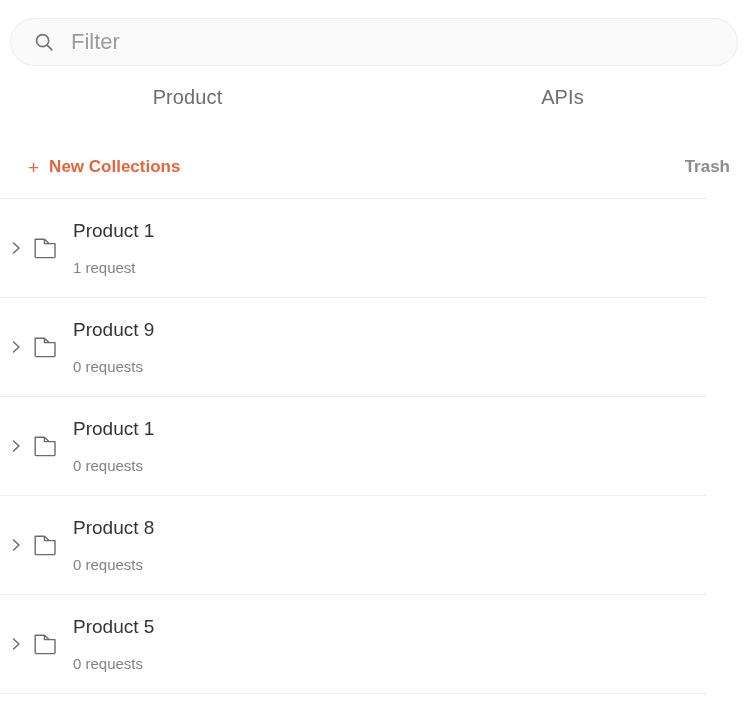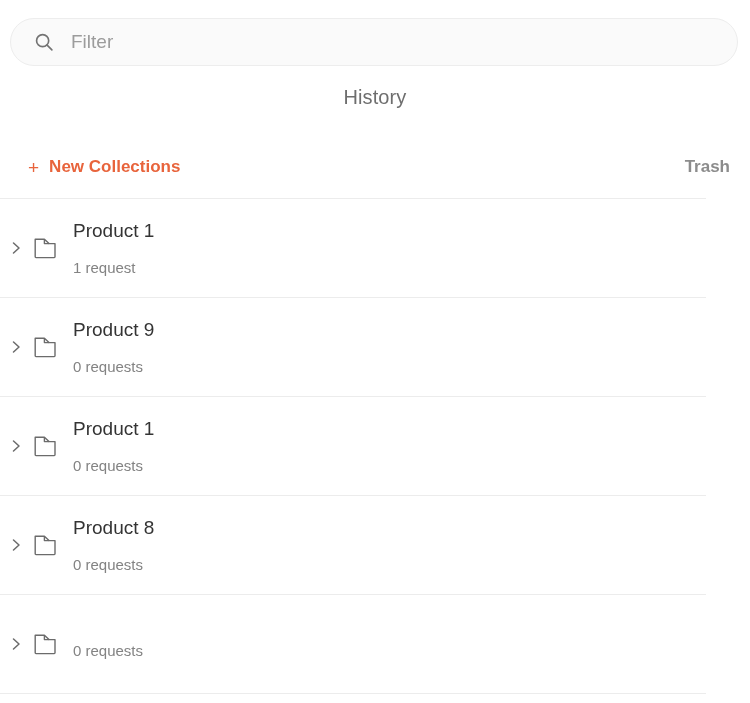--- a/index.html
+++ b/index.html
@@ -37,21 +37,21 @@
     margin-right: 16px;
     flex: 0 0 auto;
     display: block;
     color: #737373;
   }
   .filter-input {
     border: 0;
     outline: 0;
     background: transparent;
     font-family: inherit;
-    font-size: 19px;
+    font-size: 22px;
     color: #3a3a3a;
     width: 620px;
     padding: 0;
     line-height: 22px;
   }
   .filter-input::placeholder {
     color: #9c9c9c;
     opacity: 1;
   }
 
@@ -184,21 +184,25 @@
 <div class="filter-wrap">
   <svg class="filter-icon" viewBox="0 0 24 24" fill="none" stroke="currentColor" stroke-width="1.8" stroke-linecap="round">
     <circle cx="10.5" cy="10.5" r="6.6"></circle>
     <line x1="15.4" y1="15.4" x2="20.6" y2="20.6"></line>
   </svg>
   <input class="filter-input" type="text" placeholder="Filter" value="" style="">
 </div>
 
 <div class="tabs">
   <div class="tab">
-    <span>History</span>
+    <span>Product</span>
+
+  </div>
+  <div class="tab">
+    <span>APIs</span>
 
   </div>
 </div>
 
 <div class="action-row">
   <div class="new-collection">
     <span class="plus-icon">+</span>
     <span>New Collections</span>
   </div>
   <div class="trash-link">Trash</div>
@@ -264,17 +268,18 @@
 
   <div class="collection-row">
     <svg class="chevron-icon" viewBox="0 0 14 16" fill="none" stroke="currentColor" stroke-width="1.5" stroke-linecap="round" stroke-linejoin="round">
       <polyline points="4.5,3 10,8 4.5,13"></polyline>
     </svg>
     <svg class="folder-icon" viewBox="0 0 26 26" fill="none" stroke="currentColor" stroke-width="1.4" stroke-linejoin="round">
       <path d="M3.2 4.2 h9.2 l4.6 4.4 h6 v13.2 a0.8 0.8 0 0 1 -0.8 0.8 H4 a0.8 0.8 0 0 1 -0.8 -0.8 Z"></path>
       <path d="M12.4 4.2 v4.4 h4.6"></path>
     </svg>
     <div class="row-text">
+      <div class="row-title">Product 5</div>
       <div class="row-sub">0 requests</div>
     </div>
   </div>
 
 </div>
 
 </body></html>

